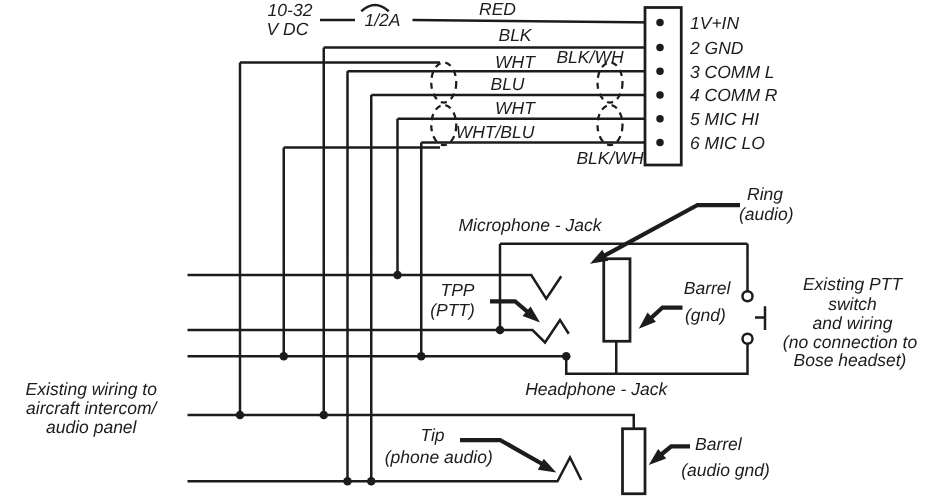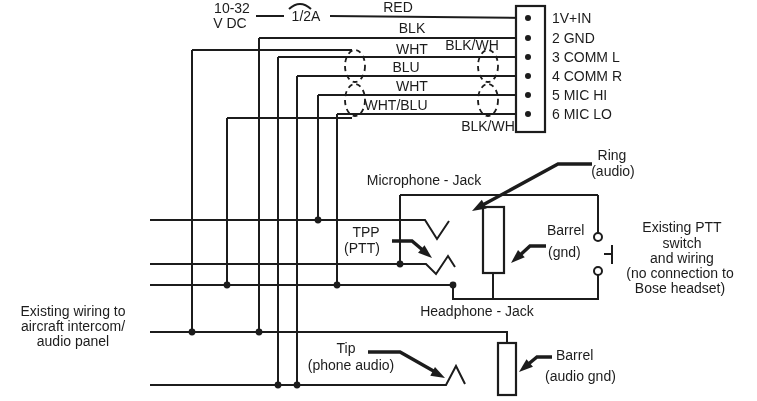--- a/index.html
+++ b/index.html
@@ -1,17 +1,17 @@
 <!DOCTYPE html>
 <html><head>
 <meta charset="utf-8">
 <style>
   html,body{margin:0;padding:0;background:#ffffff;}
   .stage{position:relative;width:757px;height:401px;background:#ffffff;overflow:hidden;
-         font-family:"Liberation Sans", sans-serif;}
+         font-family:"Liberation Sans", sans-serif;font-style:italic;}
   svg{display:block}
   .wire{fill:none;stroke:#1c1c1c;stroke-width:2;}
   .thin{fill:none;stroke:#1c1c1c;stroke-width:2;}
   .shield{fill:none;stroke:#1c1c1c;stroke-width:1.8;stroke-dasharray:5 4;}
   .boxline{fill:#ffffff;stroke:#1c1c1c;stroke-width:2.2;}
   .dot{fill:#1c1c1c;stroke:none;}
   .opencirc{fill:#ffffff;stroke:#1c1c1c;stroke-width:2;}
   .arrowshaft{fill:none;stroke:#1c1c1c;stroke-width:3.4;}
   .arrowhead{fill:#1c1c1c;stroke:none;}
   text{fill:#1c1c1c;font-family:"Liberation Sans", sans-serif;font-size:14px;}

